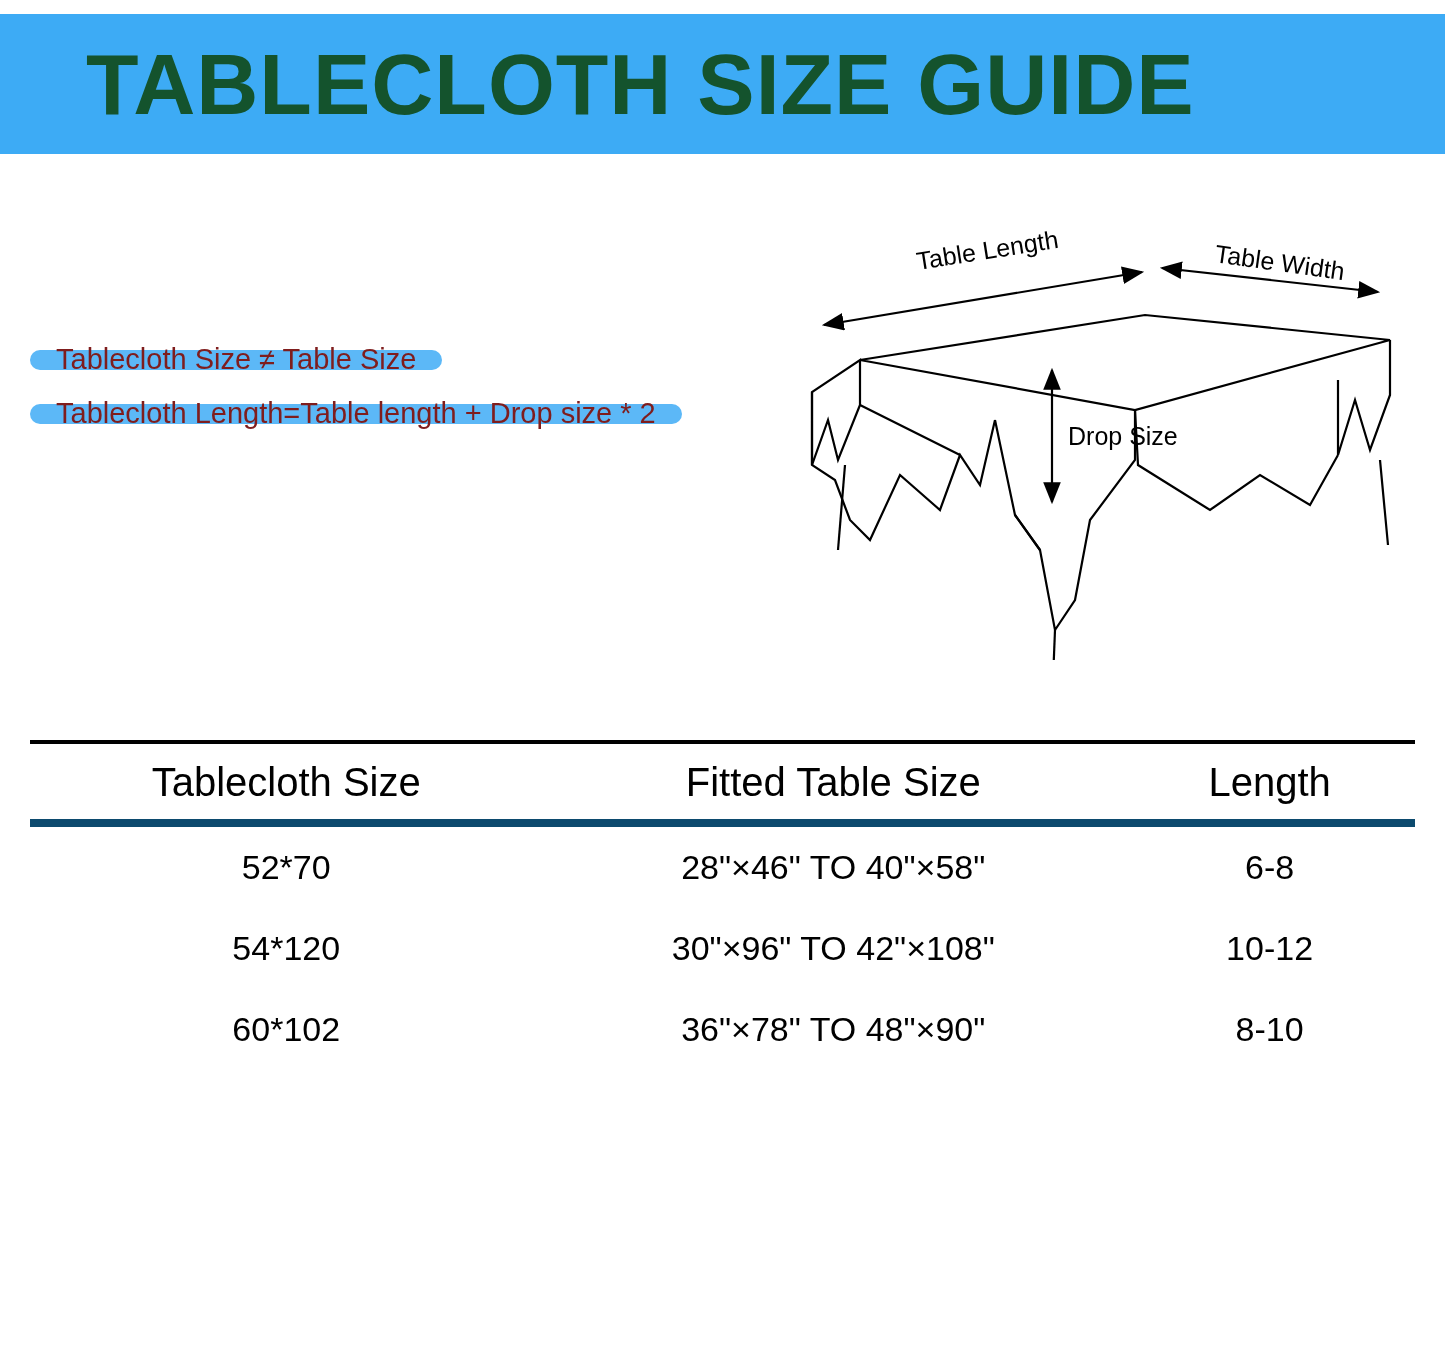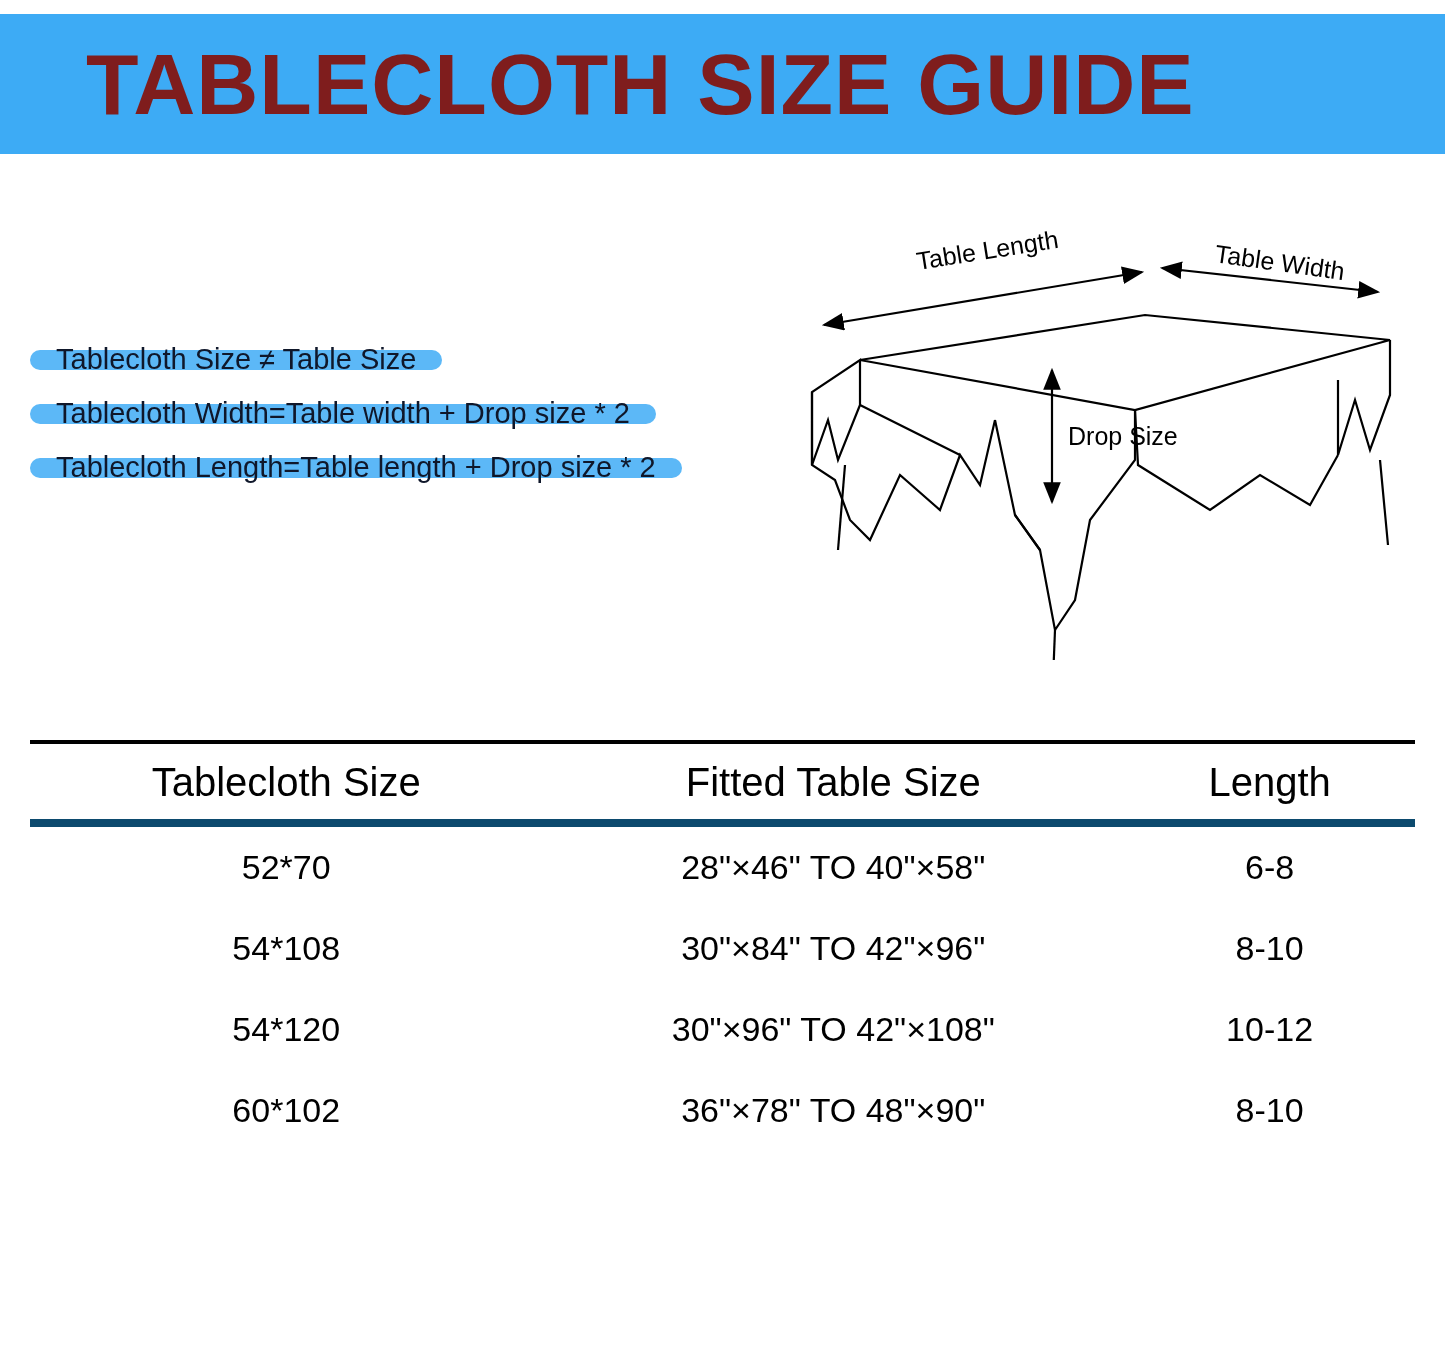--- a/index.html
+++ b/index.html
@@ -21,39 +21,39 @@
     position: absolute;
     left: 0;
     top: 14px;
     width: 1445px;
     height: 140px;
     background: #3dabf5;
     display: flex;
     align-items: center;
   }
   .banner-title {
-    color: #7f1d1d;
+    color: #14532d;
     font-size: 86px;
     font-weight: bold;
     letter-spacing: 1px;
     padding-left: 86px;
     line-height: 1;
     white-space: nowrap;
   }
 
   
   .pills {
     position: absolute;
     left: 30px;
     top: 350px;
     width: 800px;
   }
   .pill {
     background: #5cb8f7;
-    color: #0f172a;
+    color: #7f1d1d;
     border-radius: 22px;
     display: inline-block;
     font-size: 29px;
     padding: 9px 26px 11px 26px;
     margin-bottom: 34px;
     white-space: nowrap;
   }
   .pill-row { line-height: 0; }
 
   
@@ -97,23 +97,20 @@
 </head>
 <body>
 
 <div class="banner">
   <div class="banner-title">TABLECLOTH SIZE GUIDE</div>
 </div>
 
 <div class="pills">
   <div class="pill-row">
     <span class="pill">Tablecloth Size ≠ Table Size</span>
-  </div>
-  <div class="pill-row">
-    <span class="pill">Tablecloth Width=Table width + Drop size * 2</span>
   </div>
   <div class="pill-row">
     <span class="pill">Tablecloth Length=Table length + Drop size * 2</span>
   </div>
 </div>
 
 <div class="illustration">
   <svg width="640" height="440" viewBox="0 0 640 440" xmlns="http://www.w3.org/2000/svg">
     <defs>
       <marker id="arrHead" markerWidth="10" markerHeight="8" refX="9" refY="4" orient="auto">
@@ -166,25 +163,20 @@
       <th class="col-3">Length</th>
     </tr>
   </thead>
   <tbody>
     <tr>
       <td>52*70</td>
       <td>28"×46" TO 40"×58"</td>
       <td>6-8</td>
     </tr>
     <tr>
-      <td>54*108</td>
-      <td>30"×84" TO 42"×96"</td>
-      <td>8-10</td>
-    </tr>
-    <tr>
       <td>54*120</td>
       <td>30"×96" TO 42"×108"</td>
       <td>10-12</td>
     </tr>
     <tr>
       <td>60*102</td>
       <td>36"×78" TO 48"×90"</td>
       <td>8-10</td>
     </tr>
   </tbody>

